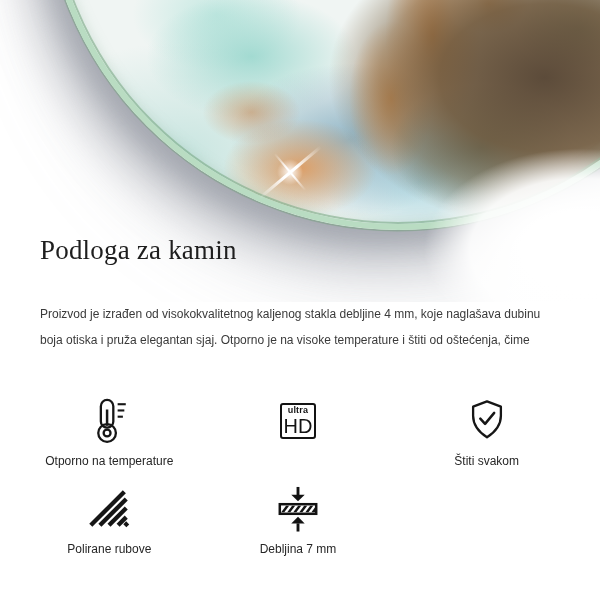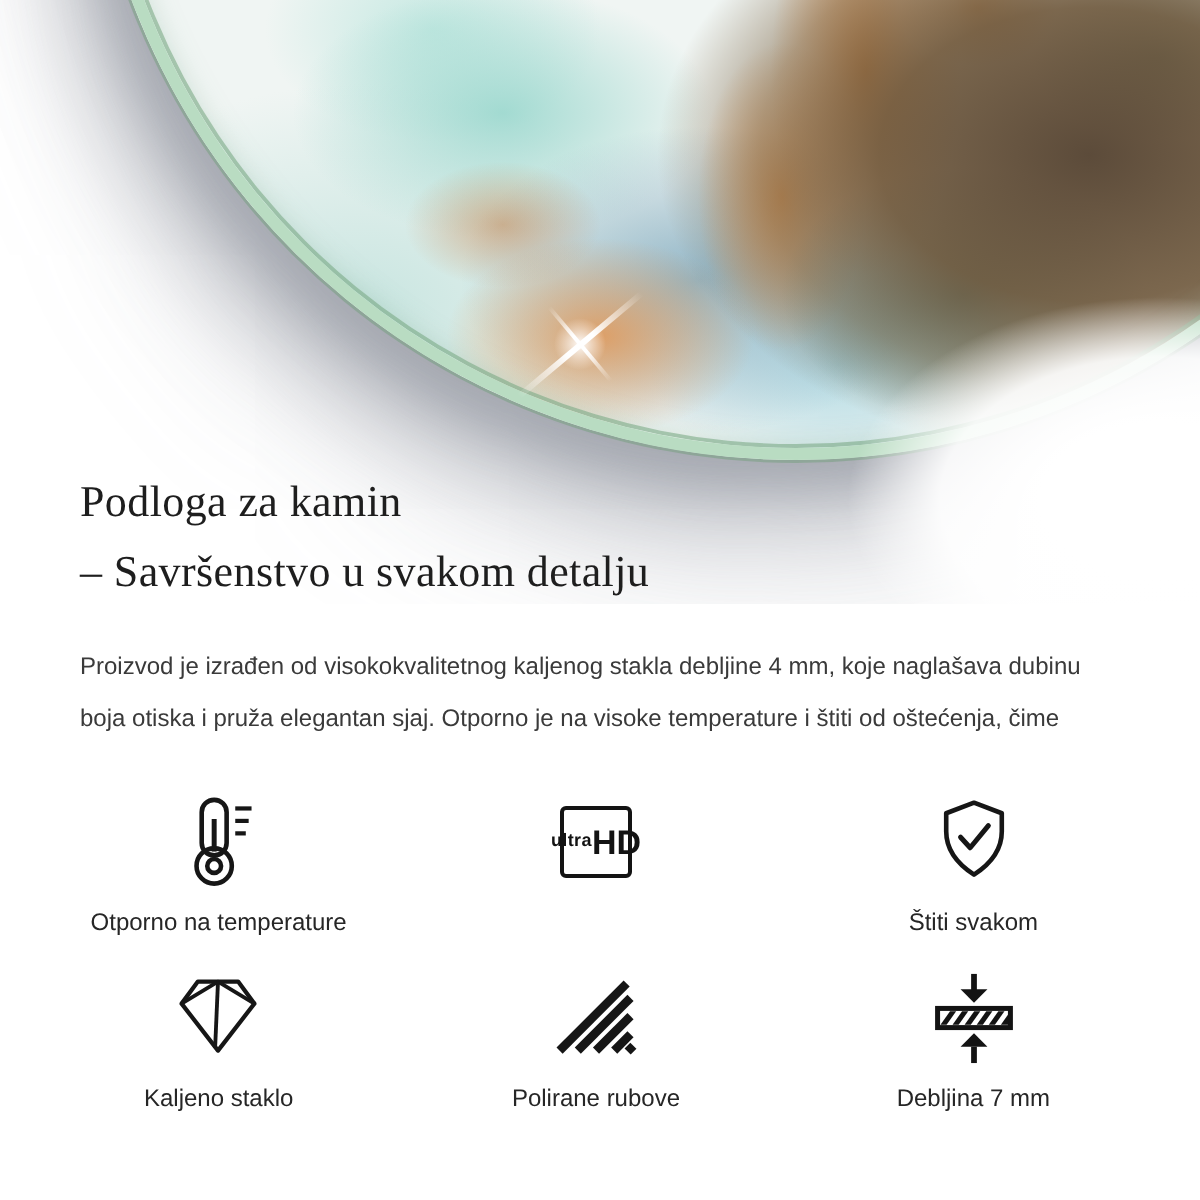--- a/index.html
+++ b/index.html
@@ -45,55 +45,54 @@
   .sparkle .ray-a { position:absolute; left:-2px; top:37px; width:80px; height:2.5px;
     background: linear-gradient(90deg, rgba(255,255,255,0), #fff 40%, #fff 60%, rgba(255,255,255,0));
     transform: rotate(-40deg); }
   .sparkle .ray-b { position:absolute; left:14px; top:37px; width:48px; height:2px;
     background: linear-gradient(90deg, rgba(255,255,255,0), #fff 40%, #fff 60%, rgba(255,255,255,0));
     transform: rotate(50deg); }
 
   
   .content { position:absolute; left:40px; top:233px; width:545px; z-index:4; }
   h1 { font-family:"Liberation Serif", serif; font-weight:400; color:#1e1e1e;
-       font-size:22px; line-height:35px; letter-spacing:0.2px; }
+       font-size:27px; line-height:35px; letter-spacing:0.2px; }
   h1 span { display:block; }
-  .desc { margin-top:17px; color:#3a3a3a; font-size:12px; line-height:26px; }
+  .desc { margin-top:33px; color:#3a3a3a; font-size:12px; line-height:26px; }
   .desc div { white-space:nowrap; }
 
   
   .features { position:absolute; left:15px; top:398px; width:566px; z-index:4;
     display:grid; grid-template-columns:repeat(3,1fr); row-gap:18px; }
   .feature { display:flex; flex-direction:column; align-items:center; }
   .icon-box { height:46px; display:flex; align-items:center; justify-content:center; }
   .feature .label { margin-top:10px; font-size:12px; color:#262626; }
   .icon-stroke { stroke:#161616; fill:none; }
   .icon-fill { fill:#131313; }
   .uhd-box { width:36px; height:36px; border:2.6px solid #131313; border-radius:3px;
-    display:flex; flex-direction:row; align-items:center; justify-content:center; color:#131313; }
+    display:flex; flex-direction:column; align-items:center; justify-content:center; color:#131313; }
   .uhd-top { font-size:9px; font-weight:700; line-height:1.05; letter-spacing:0.2px; }
-  .uhd-bottom { font-size:17px; font-weight:700; line-height:1; }
+  .uhd-bottom { font-size:20px; font-weight:400; line-height:1; }
 </style>
 </head>
 <body>
 
 <div class="hero">
   <div class="disc"></div>
   <div class="hero-fade"></div>
   <div class="sparkle">
     <div class="glow"></div>
       <div class="ray-a"></div>
       <div class="ray-b"></div>
   </div>
 </div>
 
 <div class="content">
   <h1>
     <span>Podloga za kamin</span>
-    <span>– Savršenstvo u svakom detalju</span>
   </h1>
   <div class="desc">
     <div>Proizvod je izrađen od visokokvalitetnog kaljenog stakla debljine 4 mm, koje naglašava dubinu</div>
     <div>boja otiska i pruža elegantan sjaj. Otporno je na visoke temperature i štiti od oštećenja, čime</div>
   </div>
 </div>
 
 <div class="features">
 
   <div class="feature">
@@ -123,30 +122,20 @@
   <div class="feature">
     <div class="icon-box">
       <svg width="46" height="46" viewBox="0 0 48 48">
         <path class="icon-stroke" stroke-width="2.4" stroke-linejoin="round" d="M24 3.5 L38.5 9 V18.5 C38.5 28.5 32.5 35.5 24 41 C15.5 35.5 9.5 28.5 9.5 18.5 V9 Z"></path>
         <path class="icon-stroke" stroke-width="2.6" stroke-linecap="round" stroke-linejoin="round" d="M17 21.5 L22 27 L31.5 15.5"></path>
       </svg>
     </div>
     <div class="label">Štiti svakom</div>
   </div>
 
-  <div class="feature">
-    <div class="icon-box">
-      <svg width="46" height="46" viewBox="0 0 48 48">
-        <polygon class="icon-stroke" stroke-width="2.2" stroke-linejoin="round" points="5,16.5 13.5,5 34.5,5 43,16.5 24,41"></polygon>
-        <polyline class="icon-stroke" stroke-width="2" stroke-linejoin="round" points="5,16.5 24,5 43,16.5"></polyline>
-        <line class="icon-stroke" stroke-width="2" x1="24" y1="5" x2="22.5" y2="39.5"></line>
-      </svg>
-    </div>
-    <div class="label">Kaljeno staklo</div>
-  </div>
 
   <div class="feature">
     <div class="icon-box">
       <svg width="46" height="46" viewBox="0 0 48 48">
         <line class="icon-stroke" stroke-width="4.5" x1="5" y1="41" x2="40" y2="6"></line>
         <line class="icon-stroke" stroke-width="4.5" x1="14.5" y1="41" x2="42" y2="13.5"></line>
         <line class="icon-stroke" stroke-width="4.5" x1="24" y1="41" x2="42" y2="23"></line>
         <line class="icon-stroke" stroke-width="4.5" x1="33.5" y1="41" x2="42" y2="32.5"></line>
         <line class="icon-stroke" stroke-width="4.5" x1="40.5" y1="41.5" x2="43.5" y2="38.5"></line>
       </svg>

